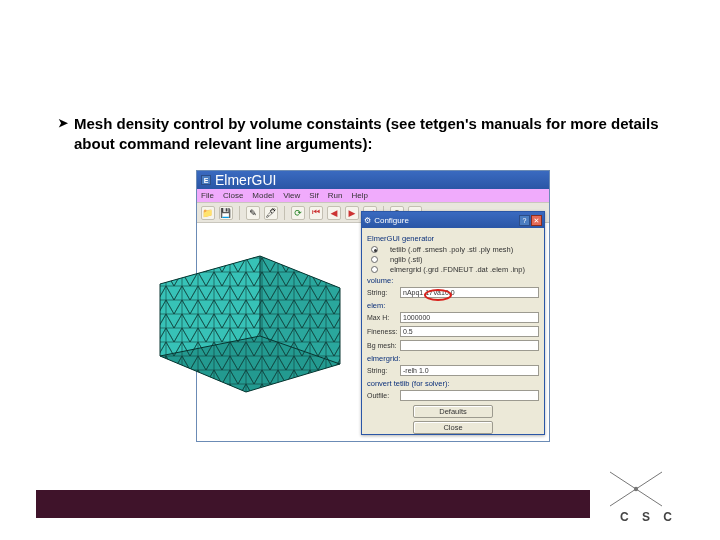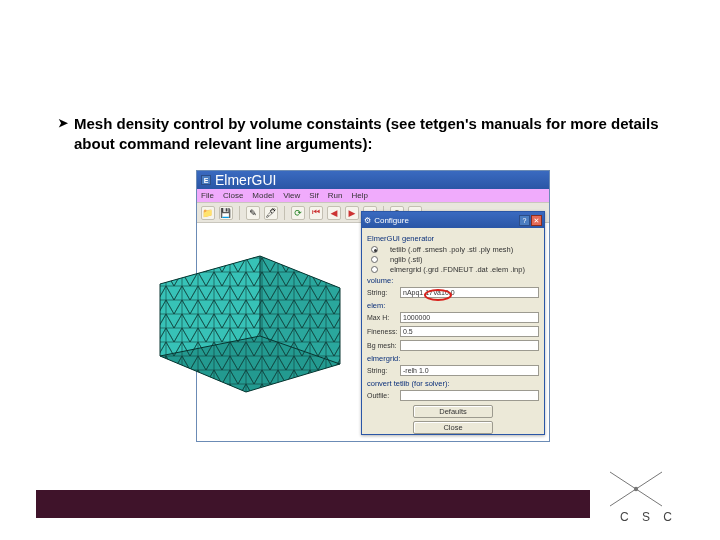--- a/index.html
+++ b/index.html
@@ -38,21 +38,21 @@
   .field-row { display:flex; align-items:center; margin:2px 0 3px 0; gap:3px; }
   .field-label { width:30px; font-size:7px; color:#333; }
   .field-input { flex:1; height:11px; background:#fff; border:1px solid #9c9a90; font-size:7px; padding:0 2px; display:flex; align-items:center; }
   .highlight-ellipse { position:absolute; border:2px solid #d8201a; border-radius:50%; width:28px; height:12px; }
   .dlg-buttons { display:flex; flex-direction:column; align-items:center; gap:3px; margin-top:4px; }
   .win-btn { width:80px; height:13px; background:#ece9d8; border:1px solid #9c9a8e; border-radius:2px; font-size:7.5px; display:flex; align-items:center; justify-content:center; box-shadow:inset 1px 1px 0 #fff; }
 
   .footer-bar { position:absolute; left:36px; bottom:22px; width:554px; height:28px; background:#3f132a; }
   .logo-wrap { position:absolute; right:28px; bottom:14px; width:96px; height:56px; }
   .logo-x { position:absolute; left:10px; top:-4px; width:60px; height:44px; }
-  .logo-txt { position:absolute; left:24px; bottom:2px; font-size:12px; letter-spacing:5px; color:#444; font-weight:400; }
+  .logo-txt { position:absolute; left:24px; bottom:2px; font-size:12px; letter-spacing:5px; color:#444; font-weight:700; }
 </style>
 </head>
 <body>
 
 <div class="slide">
 
 
   <div class="bullet">
     <span class="arrow">➤</span>
     <span>Mesh density control by volume constaints (see tetgen's manuals for more details about command relevant line arguments):</span>

